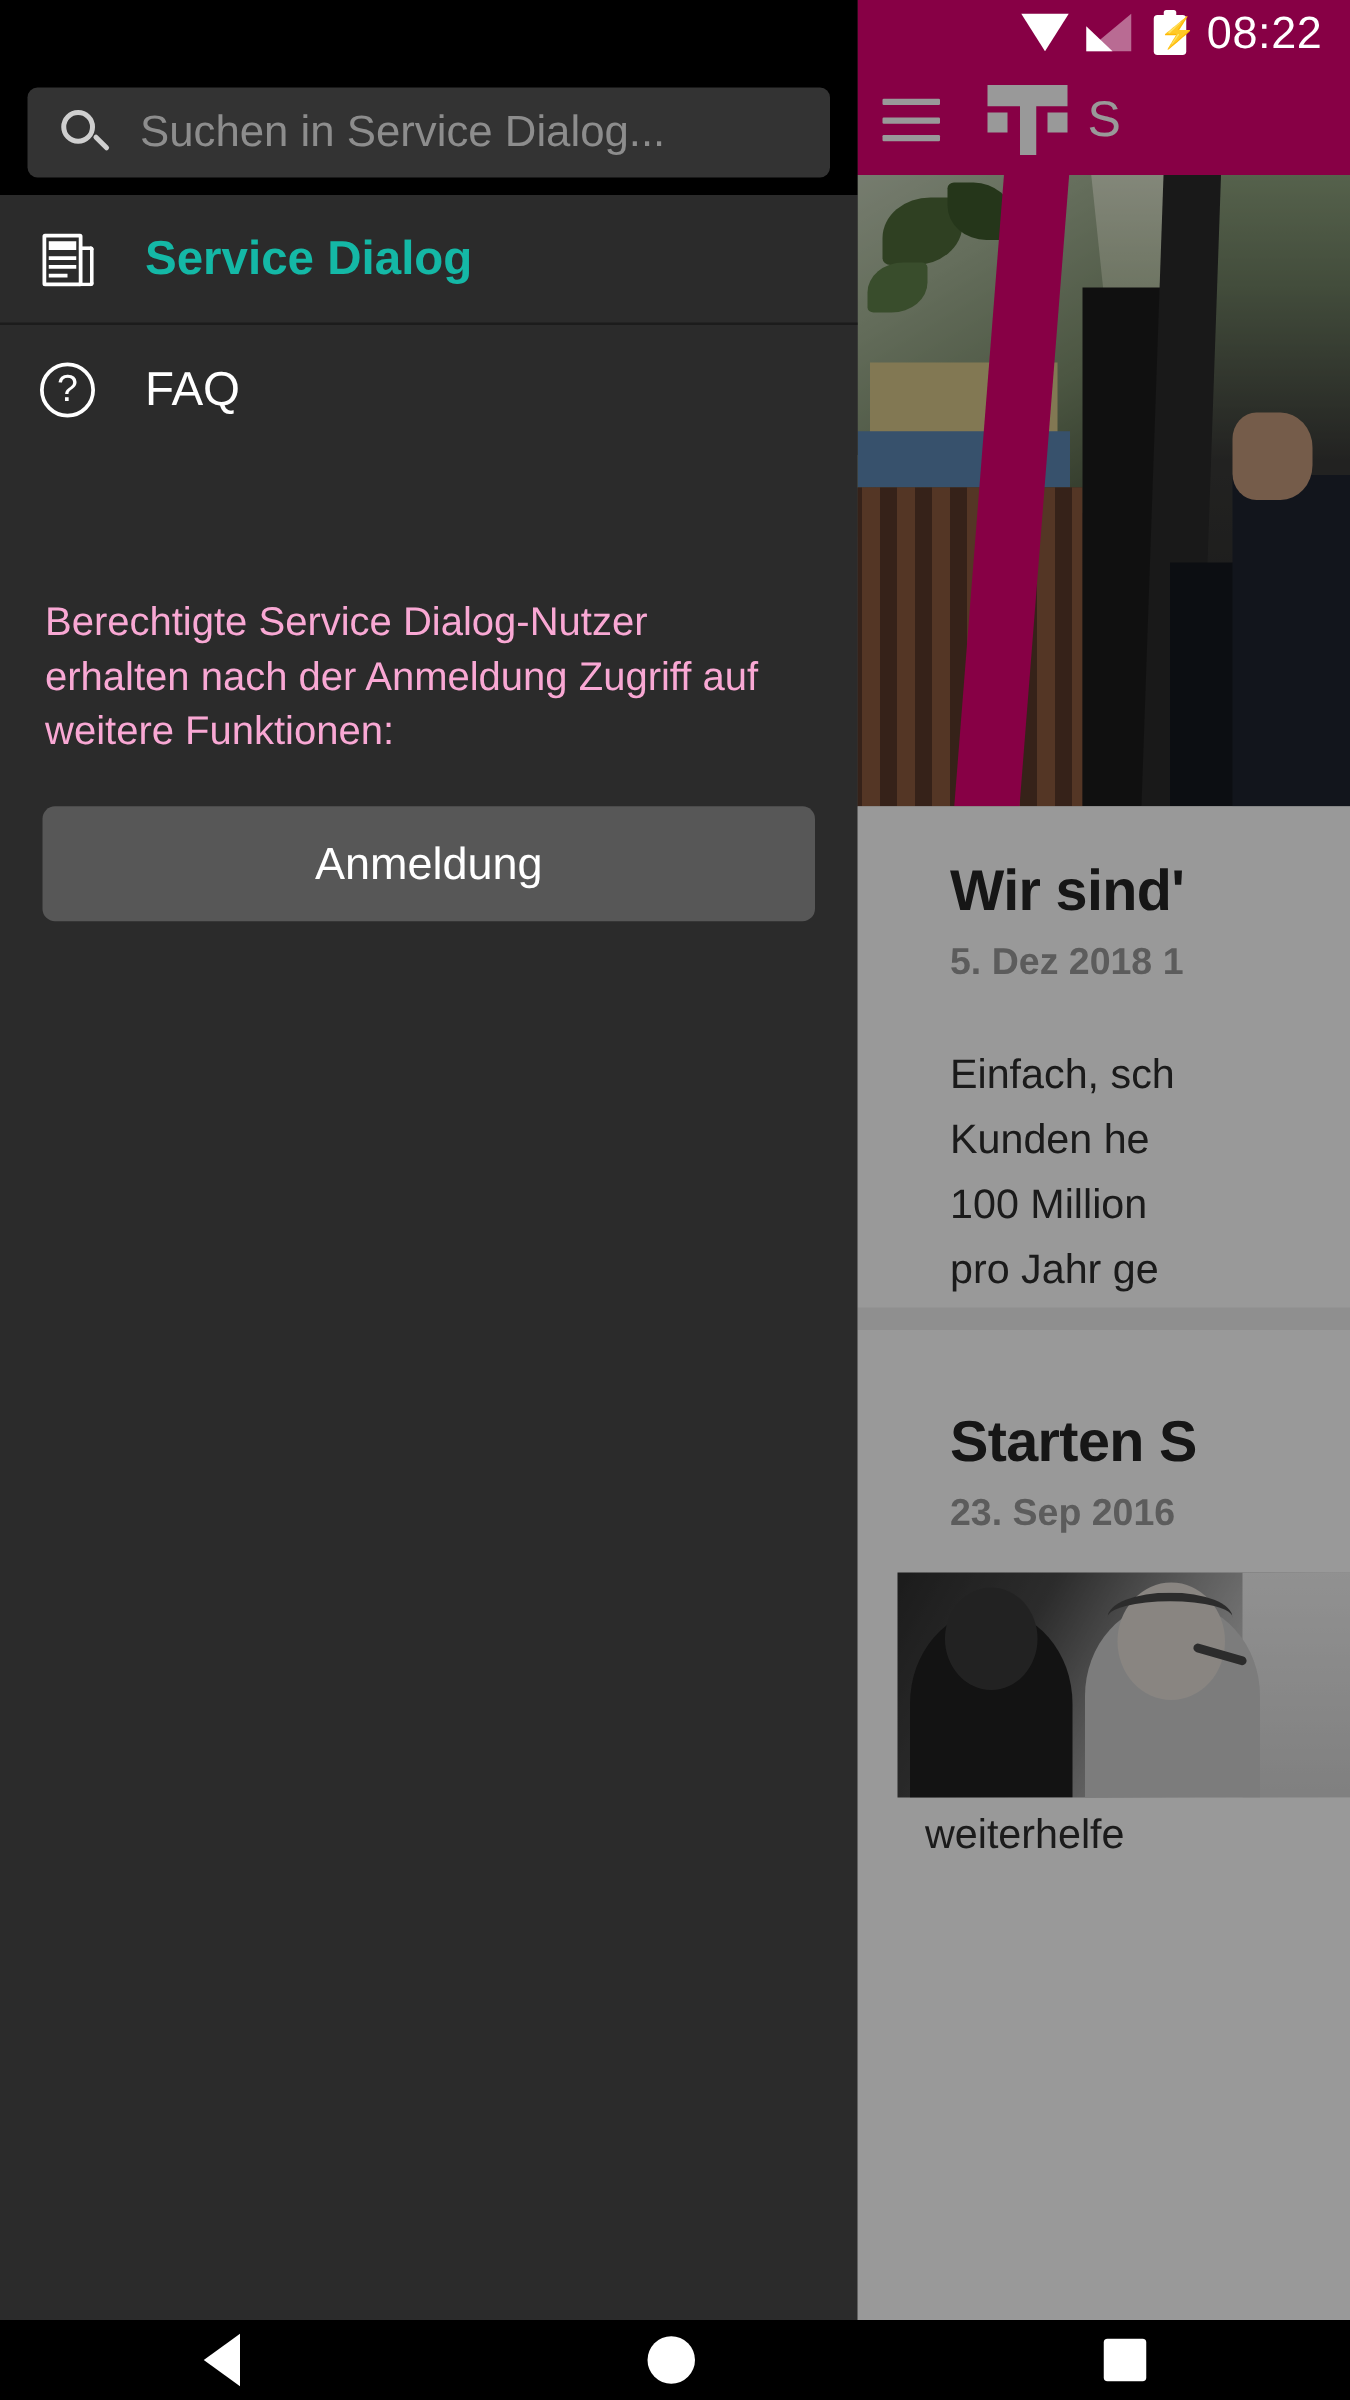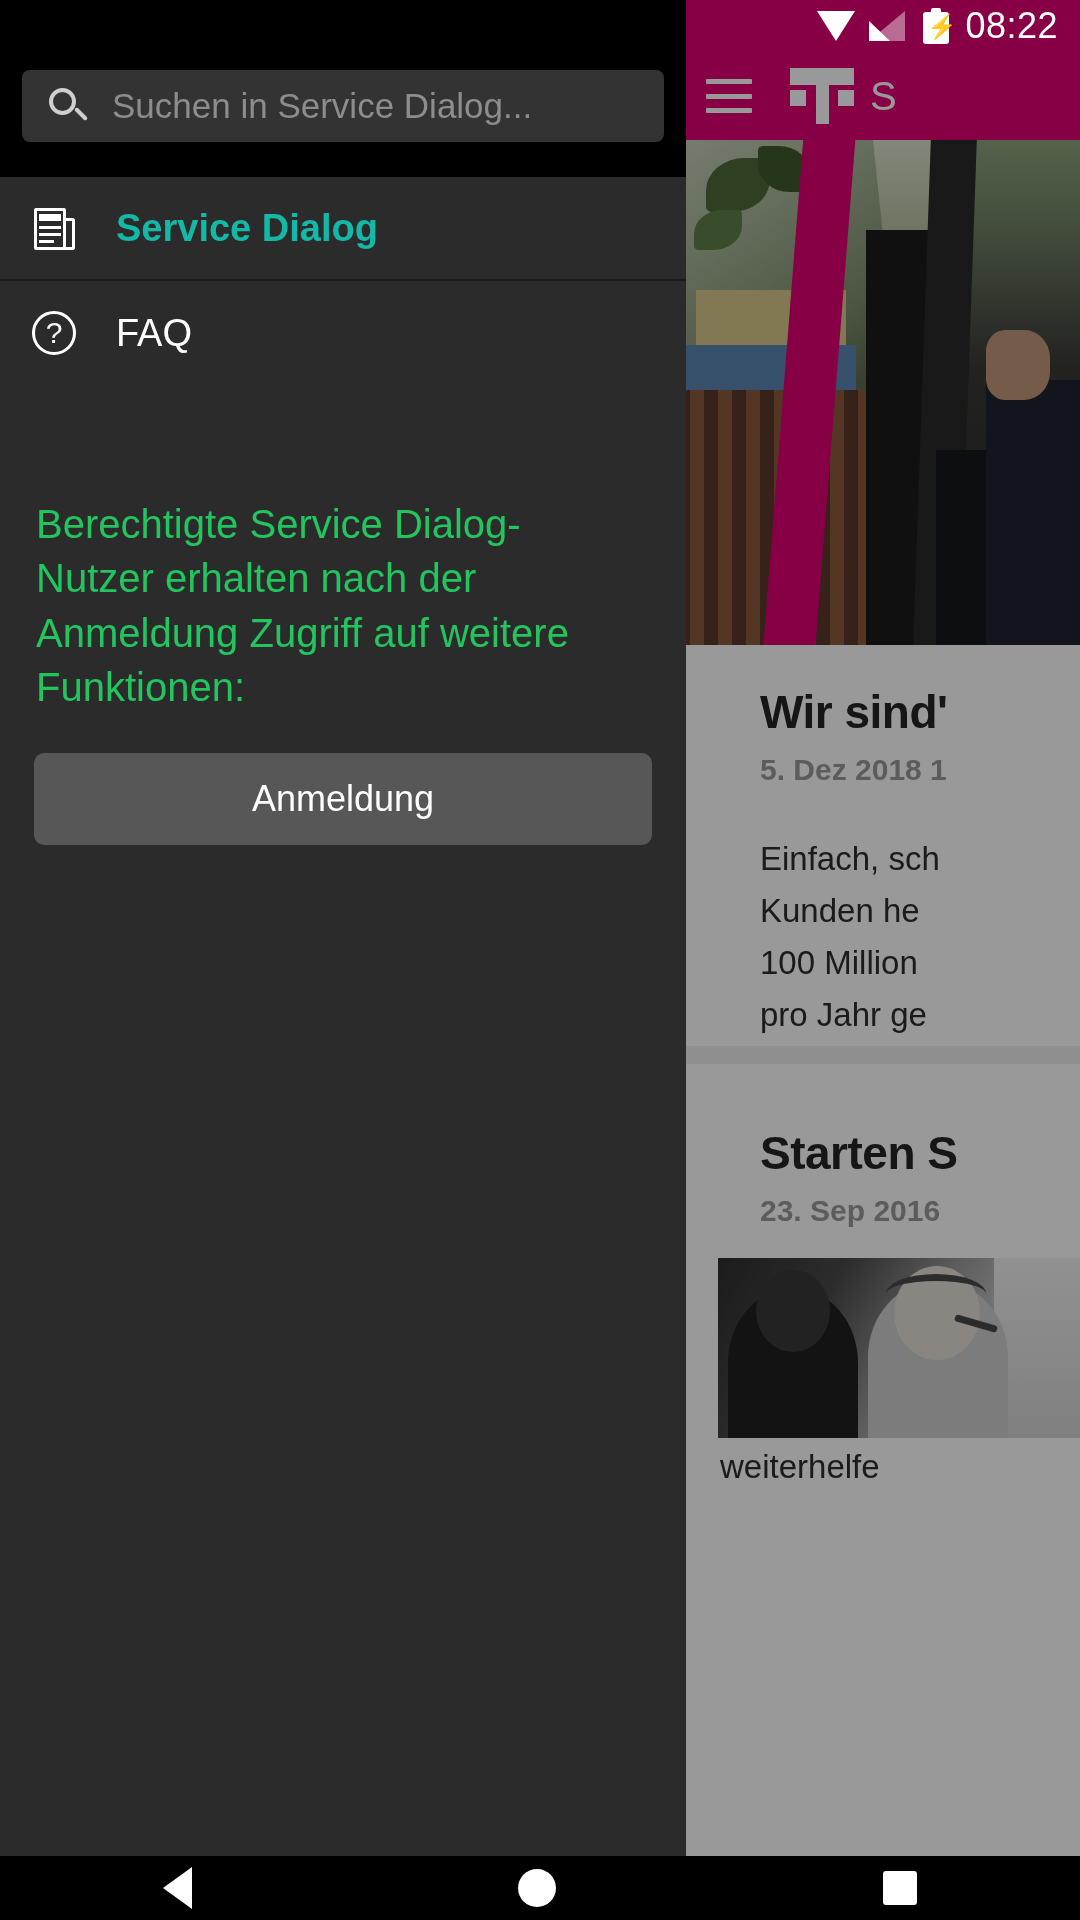--- a/index.html
+++ b/index.html
@@ -86,35 +86,35 @@
     overflow:hidden;
   }
   #art2-img .man { position:absolute; left:10px; top:30px; width:130px; height:150px; background:#202020; border-radius:52% 52% 0 0; }
   #art2-img .manhead { position:absolute; left:38px; top:12px; width:74px; height:82px; background:#3a3a3a; border-radius:50%; }
   #art2-img .woman { position:absolute; left:150px; top:24px; width:140px; height:156px; background:#cfcfcf; border-radius:48% 48% 0 0; }
   #art2-img .womanhead { position:absolute; left:176px; top:8px; width:86px; height:94px; background:#e4ded8; border-radius:50%; }
   #art2-img .headset { position:absolute; left:168px; top:16px; width:100px; height:40px; border-top:7px solid #4a4a4a; border-radius:50% 50% 0 0; }
   #art2-img .mic { position:absolute; left:236px; top:62px; width:44px; height:7px; background:#4a4a4a; border-radius:4px; transform:rotate(16deg); }
   #art2-img .bg { position:absolute; right:0; top:0; width:86px; height:180px; background:linear-gradient(180deg,#f2f2f2,#d5d5d5); }
 
-  .art2-cut { position:absolute; left:686px; top:1448px; width:394px; font-size:33px; color:#2e2e2e; padding-left:34px; white-space:nowrap; }
+  .art2-cut { position:absolute; left:686px; top:1448px; width:394px; font-size:33px; color:#2e2e2e; padding-left:54px; white-space:nowrap; }
 
   
   #scrim {
     position:absolute; left:0; top:0; width:1080px; height:1856px;
     background:rgba(0,0,0,0.40);
   }
 
   
   #drawer {
     position:absolute; left:0; top:0; width:686px; height:1856px;
     background:#2b2b2b;
   }
   #drawer-statusbar { height:52px; background:#000; width:100%; }
-  #drawer-searchwrap { background:#000; padding:18px 22px 35px 22px; }
+  #drawer-searchwrap { background:#000; padding:18px 22px 14px 22px; }
   #searchbox {
     height:72px; background:#333333; border-radius:8px;
     display:flex; align-items:center; padding:0 26px;
   }
   .search-icon { width:38px; height:38px; flex:none; margin-right:26px; position:relative; }
   .search-icon .ring {
     position:absolute; left:1px; top:1px; width:27px; height:27px;
     border:4px solid #cfcfcf; border-radius:50%;
   }
   .search-icon .handle {
@@ -140,21 +140,21 @@
 
   
   .ic-help .circ { position:absolute; left:2px; top:2px; width:44px; height:44px; border:3px solid #fff; border-radius:50%; }
   .ic-help .q { position:absolute; left:0; top:0; width:48px; height:48px; display:flex; align-items:center; justify-content:center;
     color:#fff; font-size:30px; line-height:1; font-family:"Liberation Sans", sans-serif; }
 
   .nav-label-bold { color:#14b8a6; font-size:38px; font-weight:700; }
   .nav-label { color:#ffffff; font-size:38px; font-weight:400; }
 
   #drawer-note {
-    color:#22c55e; font-size:40px; line-height:1.36;
+    color:#f9a8d4; font-size:32px; line-height:1.36;
     padding:112px 48px 0 36px;
   }
   #login-btn {
     margin:38px 34px 0 34px; height:92px; background:#575757;
     border-radius:10px; display:flex; align-items:center; justify-content:center;
     color:#ffffff; font-size:36px;
   }
 
   
   #statusbar-icons {

